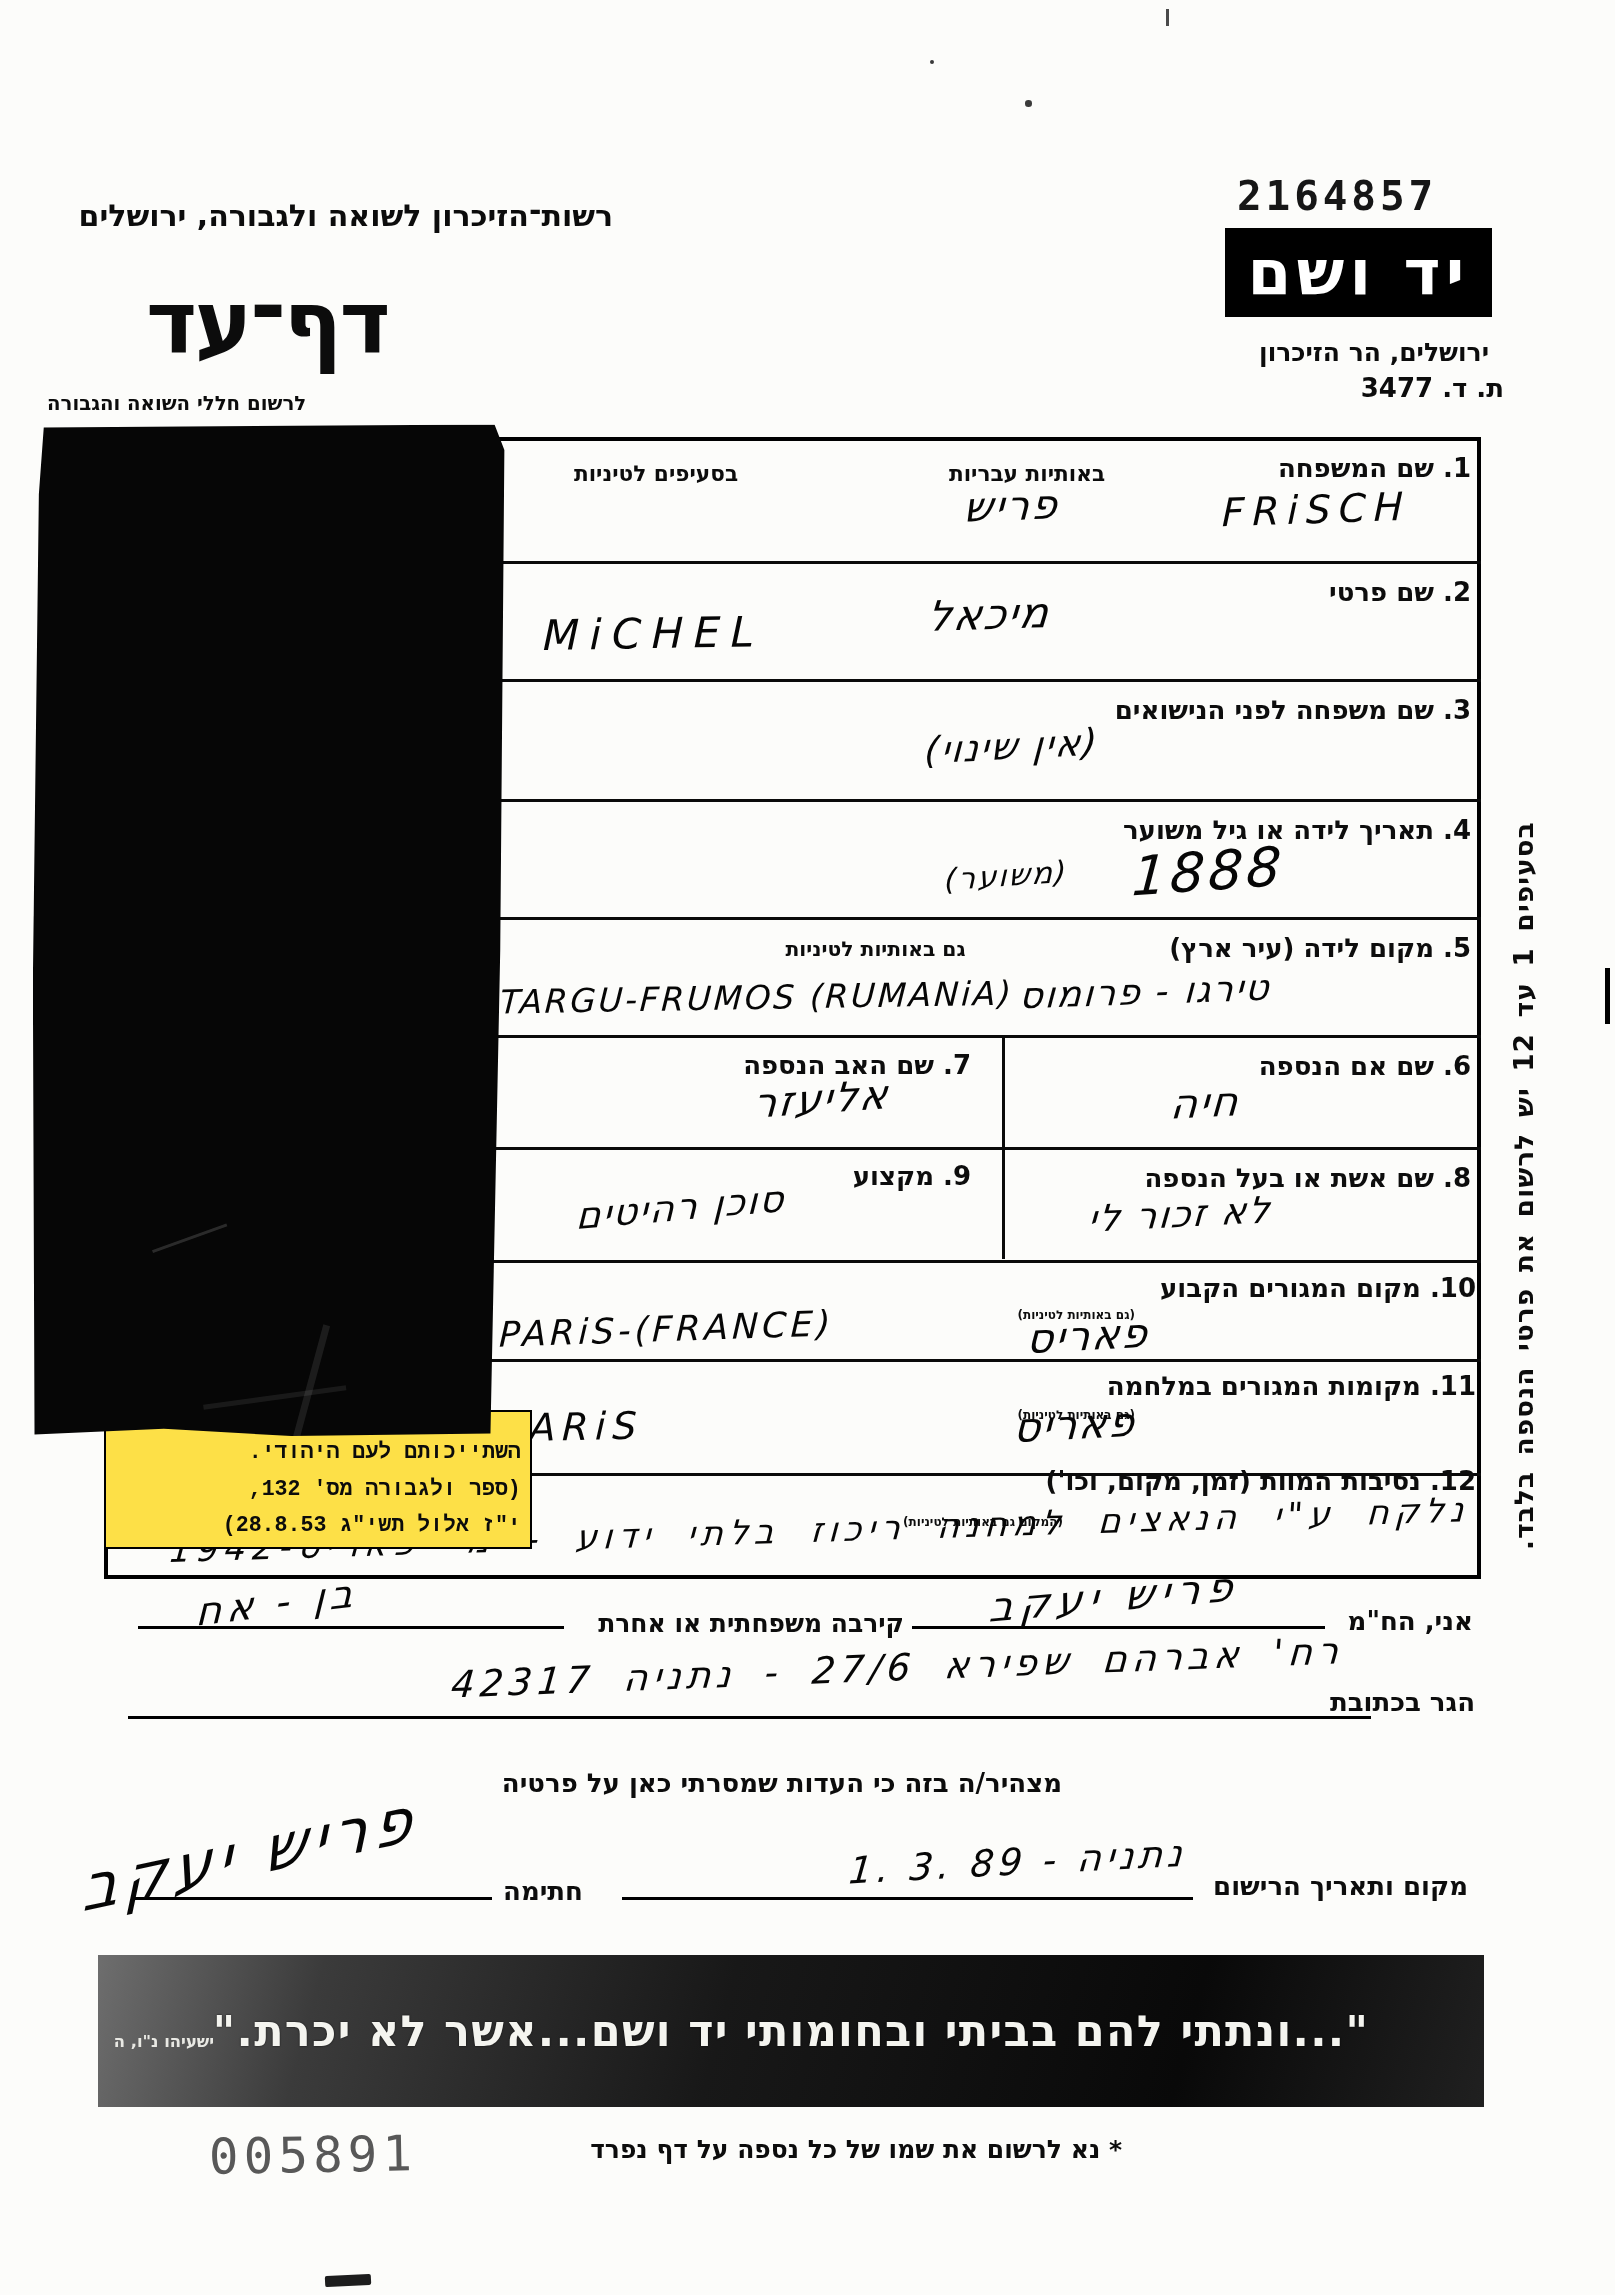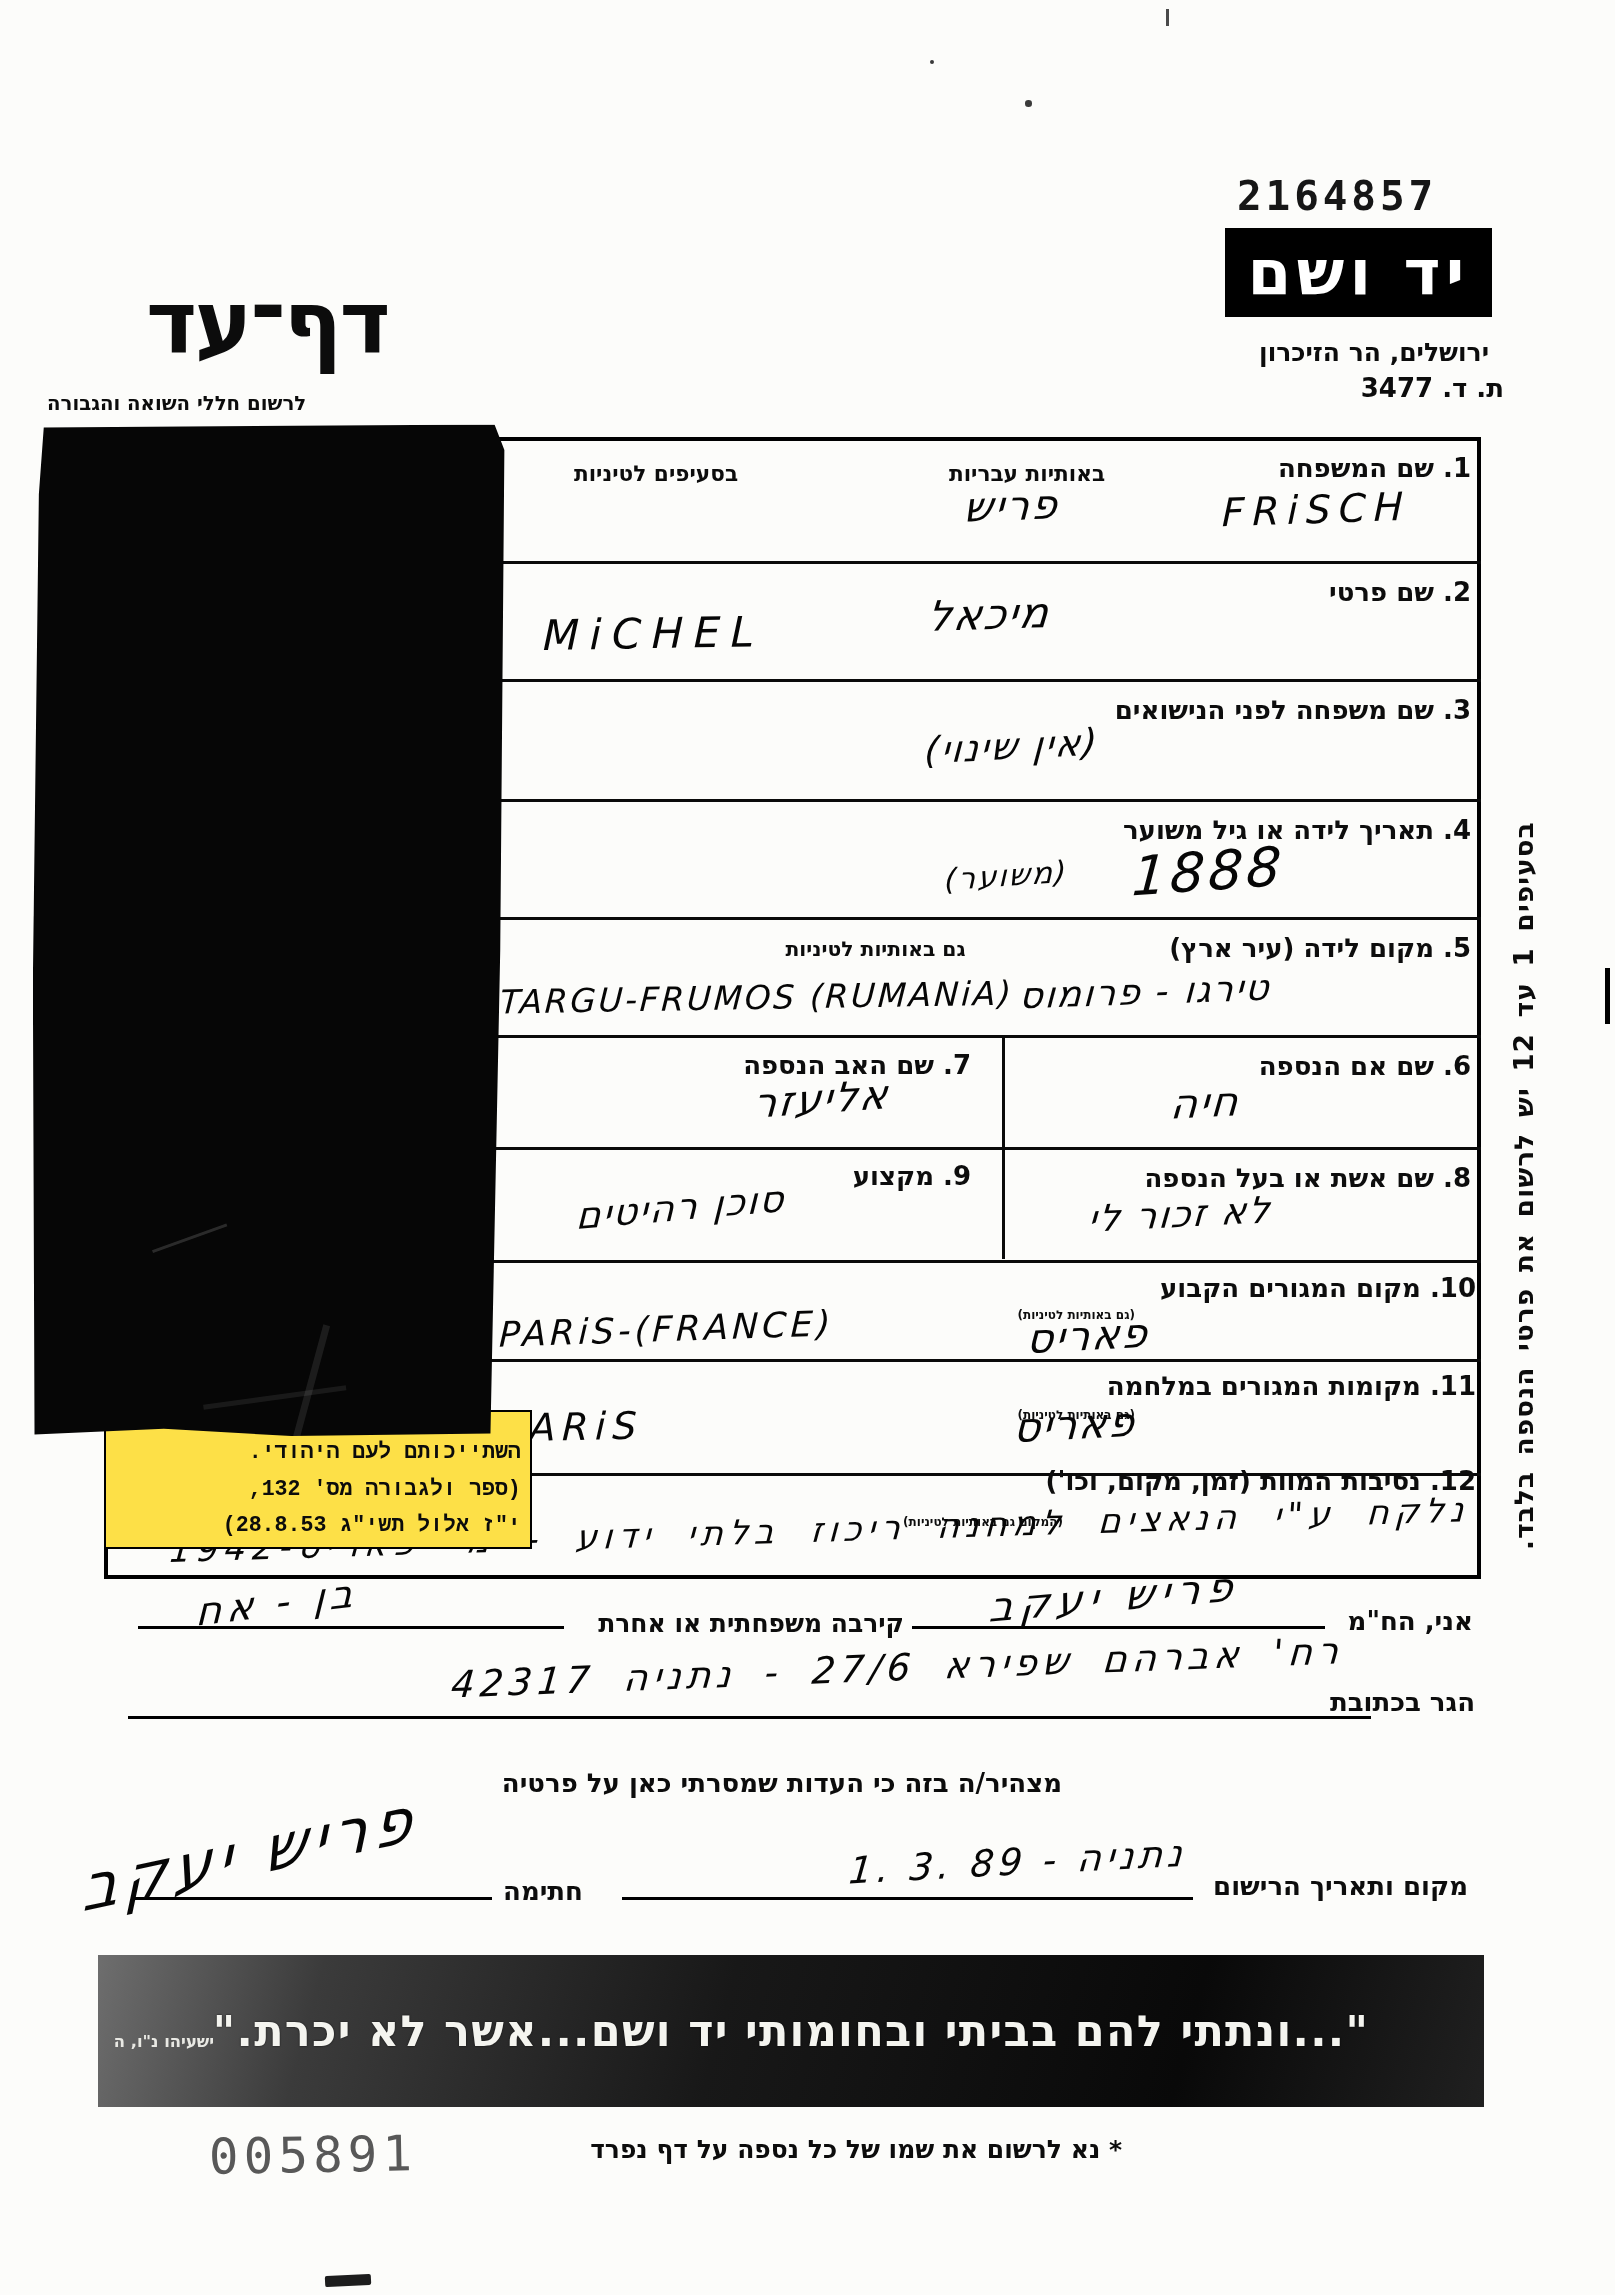--- a/index.html
+++ b/index.html
@@ -47,20 +47,21 @@
 
 <div class="page">
 
   <div class="abs mono" style="left:1237px;top:172px;font-size:41px;letter-spacing:3.9px;color:#161616;font-weight:bold;">2164857</div>
   <div class="logo">
     <span>יד ושם</span>
   </div>
   <div class="abs rtl" style="right:127px;top:338px;font-size:25px;font-weight:bold;white-space:nowrap;">ירושלים, הר הזיכרון</div>
   <div class="abs rtl" style="right:112px;top:373px;font-size:26px;font-weight:bold;white-space:nowrap;">ת. ד. 3477</div>
 
+  <div class="abs rtl" style="left:105px;top:198px;width:508px;font-size:30px;font-weight:bold;white-space:nowrap;">רשות־הזיכרון לשואה ולגבורה, ירושלים</div>
   <div class="abs rtl" style="left:98px;top:272px;font-size:87px;font-weight:900;letter-spacing:-2.6px;white-space:nowrap;margin-left:48px;">דף־עד</div>
   <div class="abs rtl" style="left:47px;top:392px;font-size:19.7px;font-weight:bold;white-space:nowrap;">לרשום חללי השואה והגבורה</div>
 
   <div class="frame"></div>
   <div class="sep" style="top:561px;"></div>
   <div class="sep" style="top:679px;"></div>
   <div class="sep" style="top:799px;"></div>
   <div class="sep" style="top:917px;"></div>
   <div class="sep" style="top:1035px;"></div>
   <div class="sep" style="top:1147px;"></div>

